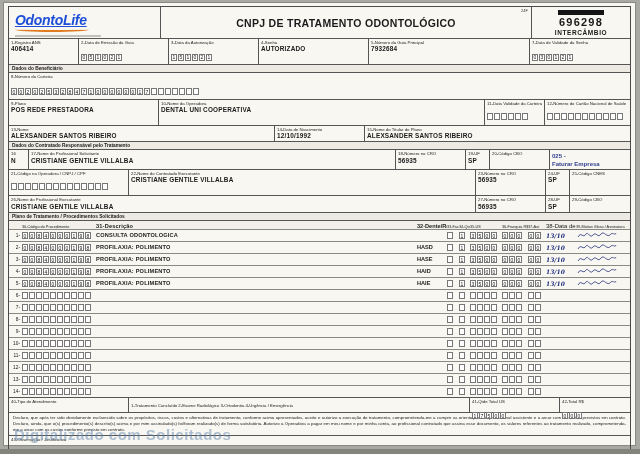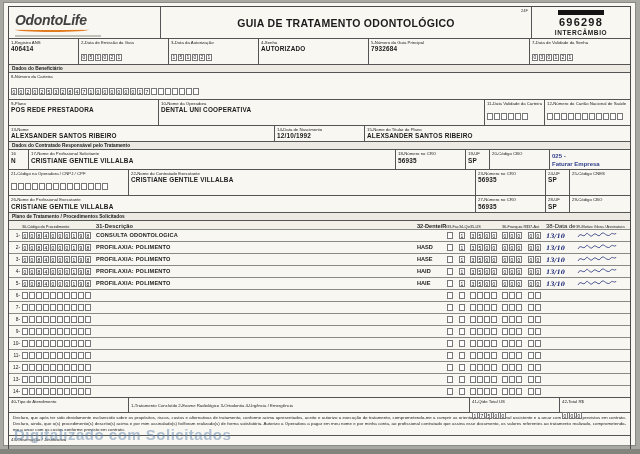--- a/index.html
+++ b/index.html
@@ -8,21 +8,21 @@
     font-family:"Liberation Sans",sans-serif;color:#1a1a1a;
   }
   .page{
     position:absolute;left:3px;top:2px;width:633px;height:444px;background:#f8f7f2;
     border:1px solid #8a8a84;box-sizing:border-box;padding:3px 4px;
   }
   .form{border:1px solid #4a4a4a;}
   
   .hdr{display:flex;align-items:stretch;height:31px;}
   .logo{width:152px;border-right:0.5px solid #555;padding:4px 6px;box-sizing:border-box;}
-  .logo-main{font-size:14px;font-weight:bold;font-style:italic;color:#404040;letter-spacing:-0.3px;}
+  .logo-main{font-size:14px;font-weight:bold;font-style:italic;color:#1d4ed8;letter-spacing:-0.3px;text-decoration:underline;}
   .logo-swoosh{display:block;width:74px;height:3px;border-bottom:2px solid #e07b1f;border-radius:50%;margin-top:-2px;}
   .logo-tag{display:block;height:2px;width:86px;background:#c3c1ba;margin-top:3px;}
   .title-wrap{flex:1;display:flex;align-items:center;justify-content:center;position:relative;border-right:0.5px solid #555;}
   .title{font-size:10.5px;font-weight:bold;letter-spacing:0.3px;}
   .corner-mark{position:absolute;top:1px;right:3px;font-size:4px;color:#333;}
   .guide-box{width:98px;display:flex;flex-direction:column;align-items:center;justify-content:center;gap:1px;}
   .barmark{width:46px;height:5px;background:#141414;}
   .gnum{font-size:11px;font-weight:bold;letter-spacing:1.2px;}
   .gtype{font-size:6.5px;font-weight:bold;letter-spacing:0.6px;}
   
@@ -76,21 +76,21 @@
 <div class="page">
   <div class="form">
 
     <div class="hdr">
       <div class="logo">
         <span class="logo-main"><span>Odonto</span><span>Life</span></span>
         <span class="logo-swoosh"></span>
         <span class="logo-tag"></span>
       </div>
       <div class="title-wrap">
-        <div class="title">GUIA DE TRATAMENTO ODONTOLÓGICO</div>
+        <div class="title">CNPJ DE TRATAMENTO ODONTOLÓGICO</div>
         <div class="corner-mark">24F</div>
       </div>
       <div class="guide-box">
         <div class="barmark"></div>
         <div class="gnum">696298</div>
         <div class="gtype">INTERCÂMBIO</div>
       </div>
     </div>
 
     <div class="row">

